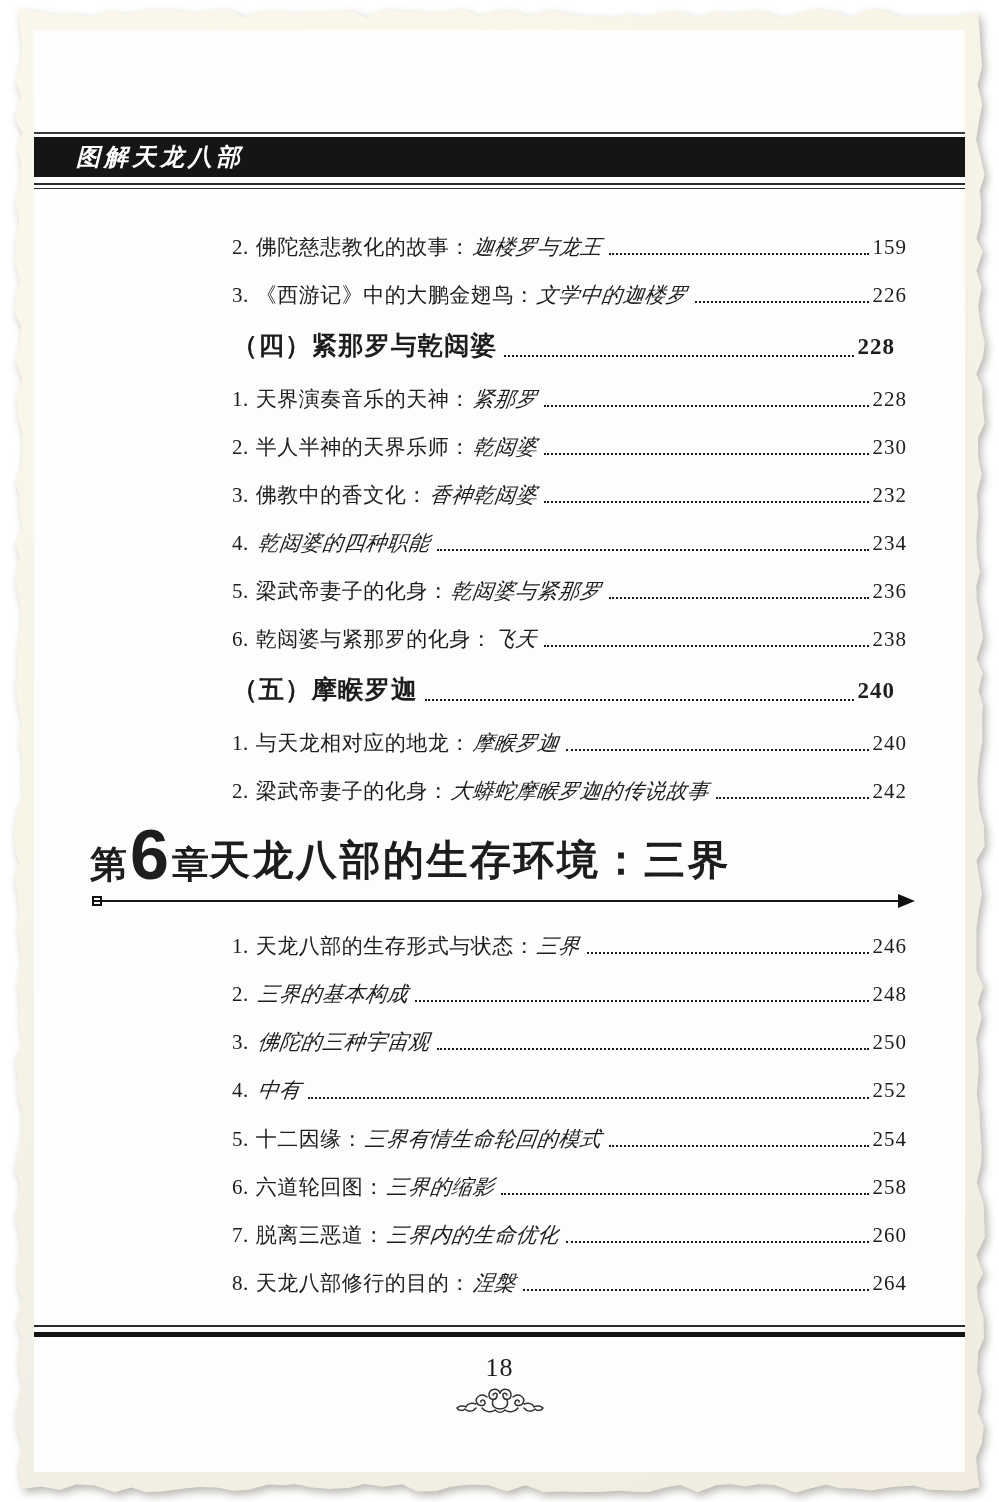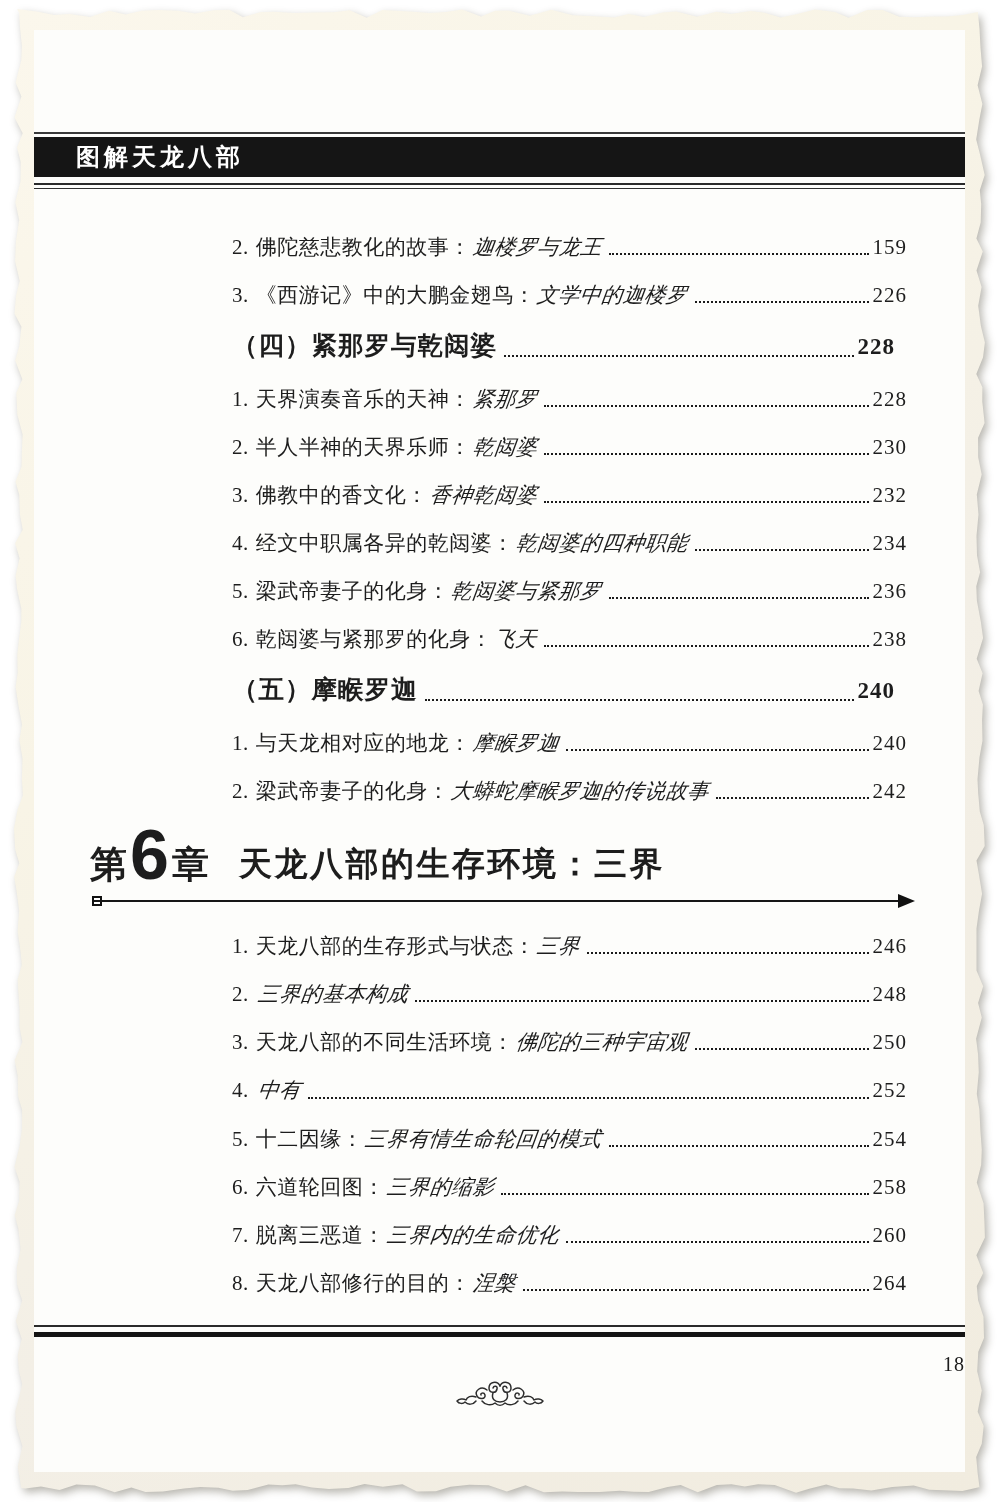--- a/index.html
+++ b/index.html
@@ -13,21 +13,21 @@
     filter:drop-shadow(3px 4px 4px rgba(95,90,75,.45));}
   #page{position:absolute;inset:0;
     background:linear-gradient(140deg,#fbf7ec 0%,#f8f4e6 35%,#f3efe6 60%,#f1ecdf 100%);}
   #content{position:absolute;left:21px;top:22px;right:21px;bottom:22px;background:#fdfdfb;}
 
   
   #topline{margin-top:102px;border-top:2px solid #3a3a3a;}
   #bar{margin-top:3px;height:40px;background:#151515;display:flex;align-items:center;
        padding-left:42px;box-sizing:border-box;}
   #bar .btitle{color:#ffffff;font-family:"Liberation Sans","DejaVu Sans",sans-serif;
-       font-weight:bold;font-size:24px;letter-spacing:4px;}
+       font-weight:bold;font-size:24px;letter-spacing:4px;font-style:italic;}
   #dline{margin-top:6px;border-top:2.5px solid #2a2a2a;height:3px;border-bottom:1.5px solid #2f2f2f;}
 
   
   .toc{margin:46px 58px 0 198px;}
   .toc2{margin:26px 58px 0 198px;}
   .row{display:flex;align-items:flex-end;margin-bottom:24px;font-size:21px;line-height:1.15;
        letter-spacing:.5px;white-space:nowrap;}
   .row .num{margin-right:7px;}
   .row .kai{font-style:italic;display:inline-block;transform:skewX(-7deg);margin-left:2px;}
   .row .leader{flex:1;border-bottom:2.2px dotted #1b1b1b;margin:0 4px 0 7px;
@@ -36,30 +36,30 @@
   .row.sec{font-family:"Liberation Sans","DejaVu Sans",sans-serif;font-weight:bold;
        font-size:25.5px;margin:12px 12px 26px 0;letter-spacing:1px;}
   .row.sec .pg{font-family:"Liberation Serif","DejaVu Serif",serif;font-size:23px;}
   .row.sec .leader{border-bottom-width:2.4px;}
 
   
   .chapter{display:flex;align-items:flex-end;margin:12px 52px 0 56px;
        font-family:"Liberation Sans","DejaVu Sans",sans-serif;font-weight:bold;white-space:nowrap;}
   .ch-pre,.ch-suf{font-size:37px;line-height:1;}
   .ch-num{font-size:70px;line-height:.80;margin:0 3px;}
-  .ch-title{font-size:33px;line-height:1.05;margin-left:30px;letter-spacing:2.5px;padding-bottom:1px;}
+  .ch-title{font-size:41px;line-height:1.05;letter-spacing:2.5px;padding-bottom:1px;}
   .arrow{position:relative;height:14px;margin:11px 52px 0 58px;}
   .arrow .line{position:absolute;left:2px;right:4px;top:6px;height:2px;background:#161616;}
   .arrow .sq{position:absolute;left:0;top:2px;width:6px;height:6px;background:#fff;border:2px solid #111;}
   .arrow .head{position:absolute;right:-2px;top:0;width:0;height:0;
        border-left:17px solid #111;border-top:7px solid transparent;border-bottom:7px solid transparent;}
 
   
   #botrule{margin-top:30px;border-top:2px solid #2b2b2b;height:5px;border-bottom:5.5px solid #141414;}
-  #pageno{text-align:right;font-size:20px;margin-top:16px;letter-spacing:1px;}
+  #pageno{text-align:center;font-size:26px;margin-top:16px;letter-spacing:1px;}
   #ornament{text-align:center;margin-top:1px;}
 </style>
 </head>
 <body>
 
 <div id="page-wrap">
   <div id="page" style="clip-path: polygon(4px 1px, 23.8px 3.6px, 41.2px 7.1px, 56.4px 6.1px, 77px 9px, 96px 2.8px, 112.5px 6.4px, 128.7px 2.7px, 145.1px 1.9px, 164.8px 2.7px, 182.2px 5.5px, 200.7px 2.2px, 216px 1.7px, 230px 9.3px, 246.9px 4.2px, 260px 3.7px, 281.4px 5.1px, 299.8px 4.6px, 320.4px 4.3px, 336.7px 2.2px, 353.7px 9.7px, 369.4px 1.9px, 383.1px 2.8px, 396.6px 3.4px, 416.9px 5.1px, 432.9px 4.1px, 449px 1.6px, 468px 8.6px, 482.3px 2.7px, 496px 2.7px, 516.8px 7.8px, 538.3px 1.7px, 559.8px 7.3px, 581.1px 8.3px, 601.3px 9.4px, 615.6px 6.1px, 631px 8.9px, 649.8px 4.5px, 663.2px 3.5px, 683.9px 8.8px, 703.3px 3.7px, 717.8px 5.9px, 737.8px 3px, 751.4px 4.7px, 767.7px 9.5px, 782.4px 6.6px, 801.8px 1.4px, 821.9px 4px, 835.5px 9.7px, 854.1px 2.1px, 869.7px 2.1px, 886.2px 8.7px, 901.9px 9.2px, 919px 8.5px, 933.8px 8.6px, 950px 7px, 964.8px 4px, 966.5px 20.6px, 967.5px 39.7px, 969.1px 58.4px, 964.6px 77.3px, 969.4px 96px, 966.5px 110.7px, 963.2px 131.4px, 967.1px 146.8px, 971.7px 167px, 966.8px 182.3px, 968.2px 196.1px, 967.7px 214.6px, 963.4px 230.4px, 969.8px 243.6px, 963.5px 262.6px, 968.6px 279px, 965.2px 297.8px, 967.9px 318px, 971.9px 334.5px, 970px 349.5px, 963.3px 365.9px, 969.4px 379.2px, 969.3px 393.8px, 971.6px 414.9px, 965.1px 429.8px, 965.2px 449.2px, 968.7px 466.4px, 963.8px 486.4px, 965.5px 506.6px, 963.5px 527.7px, 964px 547.3px, 967.1px 564.3px, 963.3px 578.2px, 963.9px 592.7px, 967.8px 613.6px, 970.1px 629.9px, 963.7px 650.8px, 969.6px 665.3px, 965.6px 682.9px, 969.9px 696.6px, 969.1px 712.3px, 969.5px 732.8px, 966.5px 749.2px, 964.5px 771.2px, 965.2px 785.2px, 966.8px 803.4px, 970.8px 817px, 971.7px 838.1px, 963.5px 852.5px, 965.8px 865.8px, 969.1px 885.8px, 966px 902.6px, 963.5px 920.4px, 963.5px 941.1px, 963.5px 962.4px, 970.2px 978.3px, 965.1px 995.1px, 968.8px 1009.6px, 963.1px 1030.8px, 965.1px 1046.8px, 965.8px 1064.3px, 963.8px 1086px, 966.4px 1101.4px, 967.4px 1122.7px, 968.8px 1141.6px, 968.2px 1156.8px, 963.8px 1174.4px, 970.6px 1195.5px, 971.5px 1215.6px, 971.9px 1229.4px, 963.4px 1247.3px, 970.2px 1265px, 963.8px 1278.1px, 965.1px 1292.3px, 970.5px 1308.8px, 971px 1330.1px, 965.3px 1343.8px, 964.2px 1363.2px, 968.8px 1382.6px, 964.7px 1403.8px, 970.7px 1417.9px, 968.8px 1435.8px, 963.2px 1449.1px, 964.7px 1465.5px, 966.5px 1479.3px, 967px 1478.9px, 949.4px 1482.9px, 930.8px 1482.3px, 916.4px 1481.8px, 900.7px 1477.5px, 879.2px 1479.1px, 858.4px 1482.5px, 840.3px 1480.4px, 826.5px 1480.2px, 813.2px 1476.5px, 796.2px 1480.7px, 783px 1484.8px, 761.7px 1477px, 745.1px 1476.3px, 731.8px 1478.4px, 718.5px 1476.2px, 703.8px 1477.1px, 684.7px 1484.3px, 667.7px 1477px, 654.6px 1478.9px, 635.7px 1483.9px, 620.3px 1483.7px, 606.8px 1482.7px, 586.7px 1484px, 565.5px 1483.9px, 549.4px 1483.5px, 530.8px 1484.2px, 512.5px 1477.2px, 493.8px 1483.5px, 475.5px 1477.3px, 456.4px 1476.8px, 437.6px 1478.8px, 422.9px 1483.3px, 403.9px 1483.5px, 389.5px 1476.2px, 369.8px 1478.8px, 351.5px 1476px, 335.4px 1480.1px, 315.9px 1481.1px, 298.9px 1479.6px, 282.6px 1476.2px, 269.3px 1477.2px, 255.4px 1476.6px, 234.6px 1482.1px, 219.7px 1482.7px, 205.5px 1479.7px, 187.3px 1479.1px, 171.1px 1480.5px, 149.9px 1483.4px, 132.5px 1484px, 118.4px 1479.6px, 101.7px 1484.3px, 81.9px 1477.6px, 63.4px 1476.4px, 46.5px 1482px, 28px 1478.5px, 12.3px 1480.6px, 8.2px 1480px, 4.8px 1458.6px, 9.4px 1438.3px, 3.3px 1418.1px, 2.3px 1403.4px, 6px 1389.7px, 9.2px 1376px, 5.8px 1362.3px, 4.7px 1347px, 8.7px 1330.7px, 2.8px 1312.8px, 9.2px 1292.5px, 4.1px 1276.4px, 3.8px 1259.4px, 7.6px 1241.2px, 5.3px 1220.4px, 1.7px 1207px, 6.2px 1192.9px, 6.5px 1173.4px, 1.5px 1158.9px, 6.6px 1138.3px, 9px 1120.8px, 9.1px 1101.7px, 5.1px 1088.5px, 4.7px 1067.6px, 1.7px 1052.2px, 9.4px 1034.1px, 6.6px 1019.2px, 6.6px 1001.3px, 5.5px 985.6px, 4.6px 971.5px, 8.8px 957.1px, 7.5px 943.2px, 4.6px 923.2px, 6.1px 902.7px, 3.8px 884.7px, 1.2px 868.8px, 6.3px 855.3px, 2.2px 841.6px, 1px 820.6px, 4.6px 801.5px, 9.9px 787.5px, 8.9px 770.7px, 9.5px 750.6px, 6.4px 731.9px, 9px 716.5px, 5.5px 698px, 2.6px 678.9px, 4.7px 664.8px, 4.3px 647.1px, 6.2px 629.6px, 8.3px 613.8px, 8.3px 600.5px, 4.1px 581.5px, 2.6px 567.7px, 6.6px 550.2px, 2.1px 535.3px, 9.7px 521.7px, 6.9px 506.5px, 6.2px 486.8px, 2.5px 473.6px, 8.5px 458.8px, 8.9px 442.5px, 9.6px 426.5px, 4.3px 406.4px, 3.3px 385.1px, 9.3px 371.3px, 2.2px 352.6px, 6.3px 338.3px, 8.4px 318.7px, 1.5px 305.6px, 3px 287.8px, 6.7px 273px, 2.1px 253.2px, 2.9px 233.6px, 6.2px 212px, 2.3px 194.1px, 7.6px 173.2px, 7.7px 153.7px, 4px 139.6px, 9.7px 125.3px, 1.5px 109.4px, 8.4px 88.4px, 2.6px 74.4px, 8.2px 52.5px, 8.9px 38.1px, 6.8px 18.1px, 6.2px 4.9px);">
     <div id="content">
 
       <div id="topline"></div>
@@ -104,21 +104,20 @@
           </div>
           <div class="row">
             <span class="num">3.</span>
             <span class="pre">佛教中的香文化：</span>
             <span class="kai">香神乾闼婆</span>
             <span class="leader"></span>
             <span class="pg">232</span>
           </div>
           <div class="row">
             <span class="num">4.</span>
-            <span class="pre">经文中职属各异的乾闼婆：</span>
             <span class="kai">乾闼婆的四种职能</span>
             <span class="leader"></span>
             <span class="pg">234</span>
           </div>
           <div class="row">
             <span class="num">5.</span>
             <span class="pre">梁武帝妻子的化身：</span>
             <span class="kai">乾闼婆与紧那罗</span>
             <span class="leader"></span>
             <span class="pg">236</span>
@@ -172,21 +171,20 @@
             <span class="pg">246</span>
           </div>
           <div class="row">
             <span class="num">2.</span>
             <span class="kai">三界的基本构成</span>
             <span class="leader"></span>
             <span class="pg">248</span>
           </div>
           <div class="row">
             <span class="num">3.</span>
-            <span class="pre">天龙八部的不同生活环境：</span>
             <span class="kai">佛陀的三种宇宙观</span>
             <span class="leader"></span>
             <span class="pg">250</span>
           </div>
           <div class="row">
             <span class="num">4.</span>
             <span class="kai">中有</span>
             <span class="leader"></span>
             <span class="pg">252</span>
           </div>

